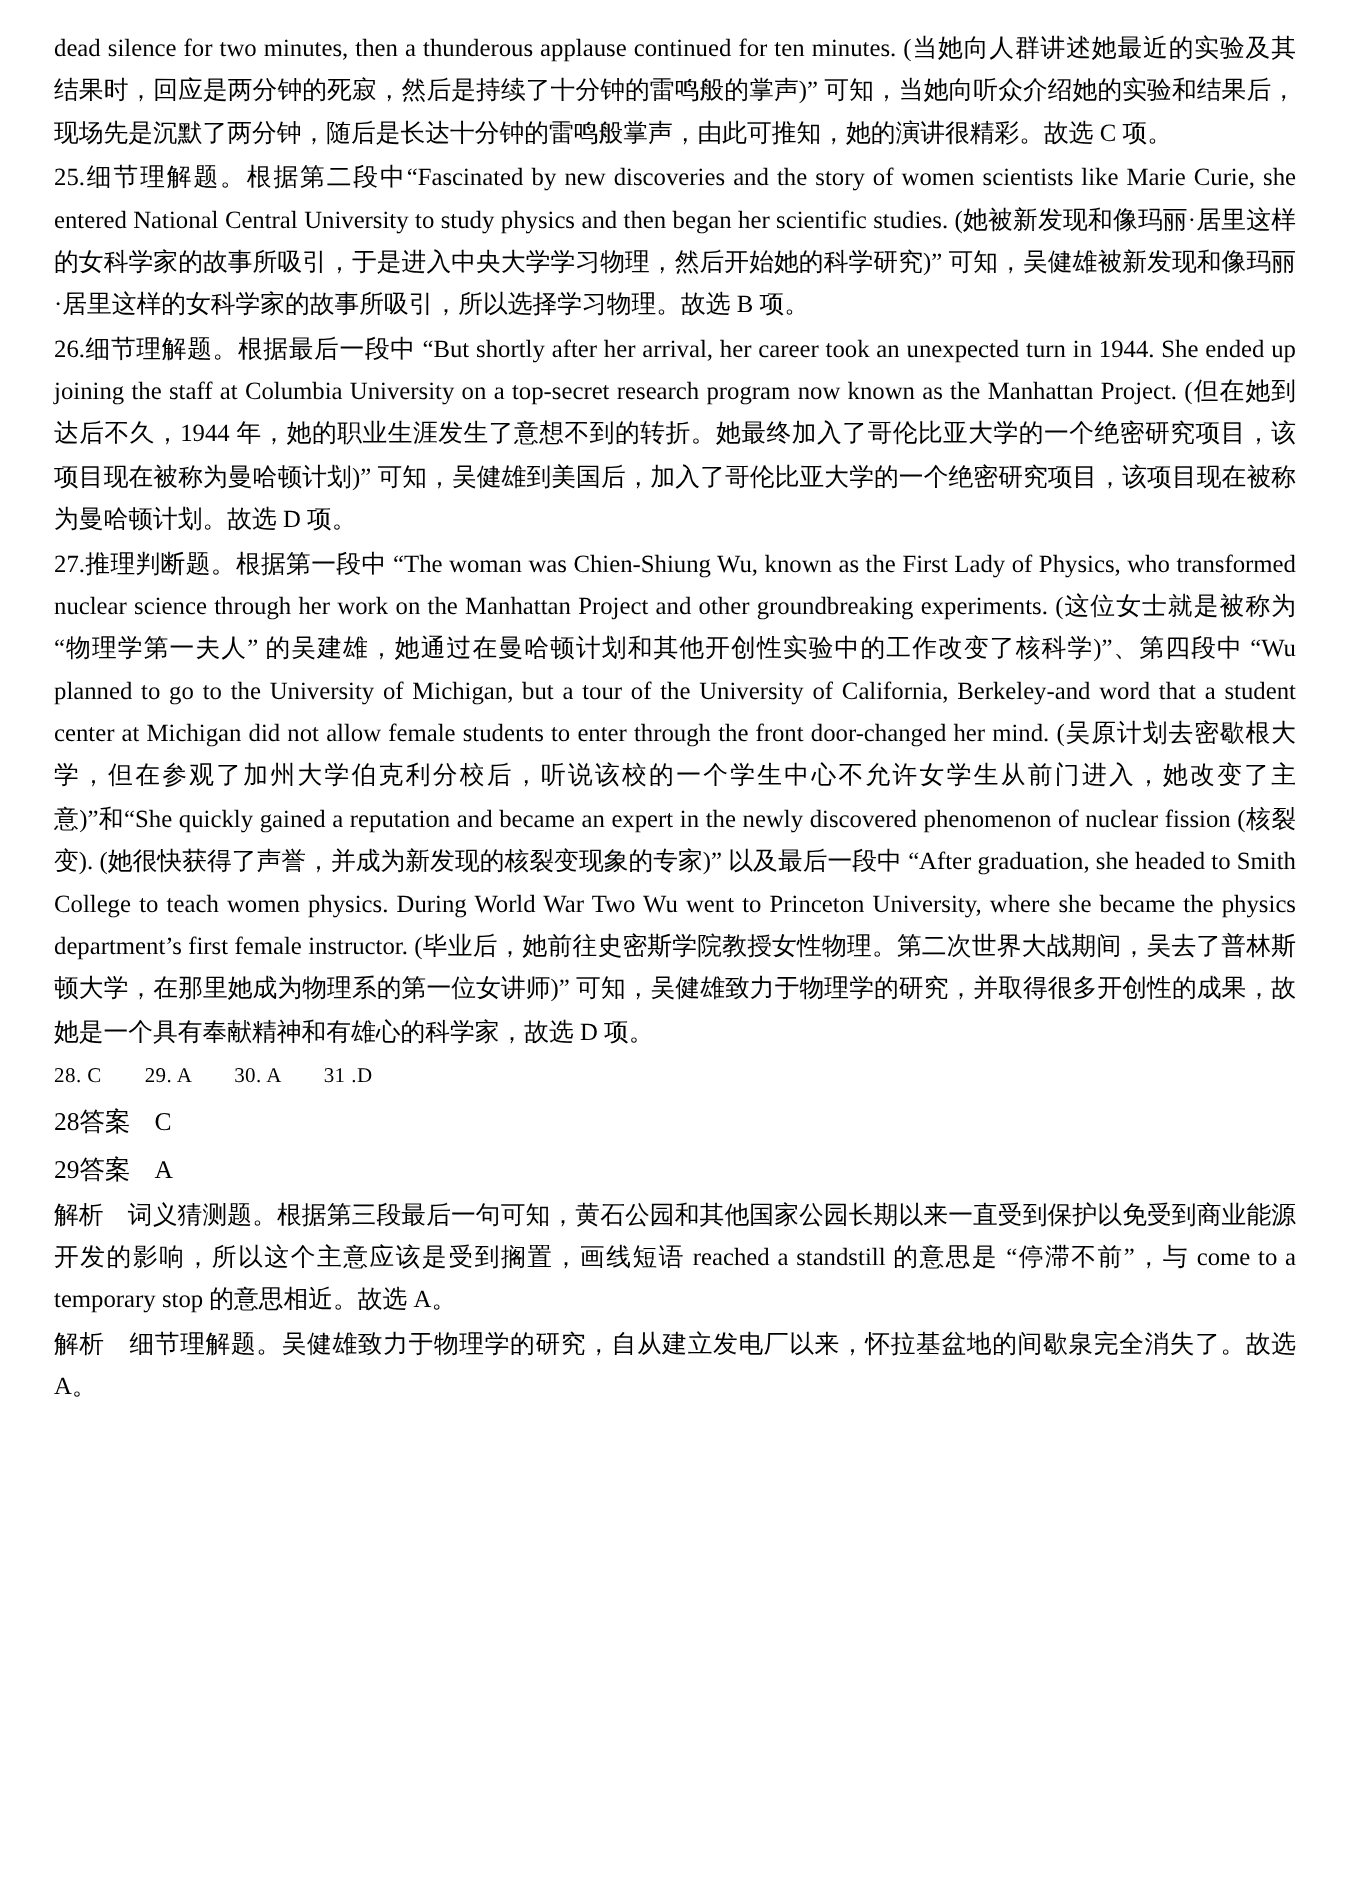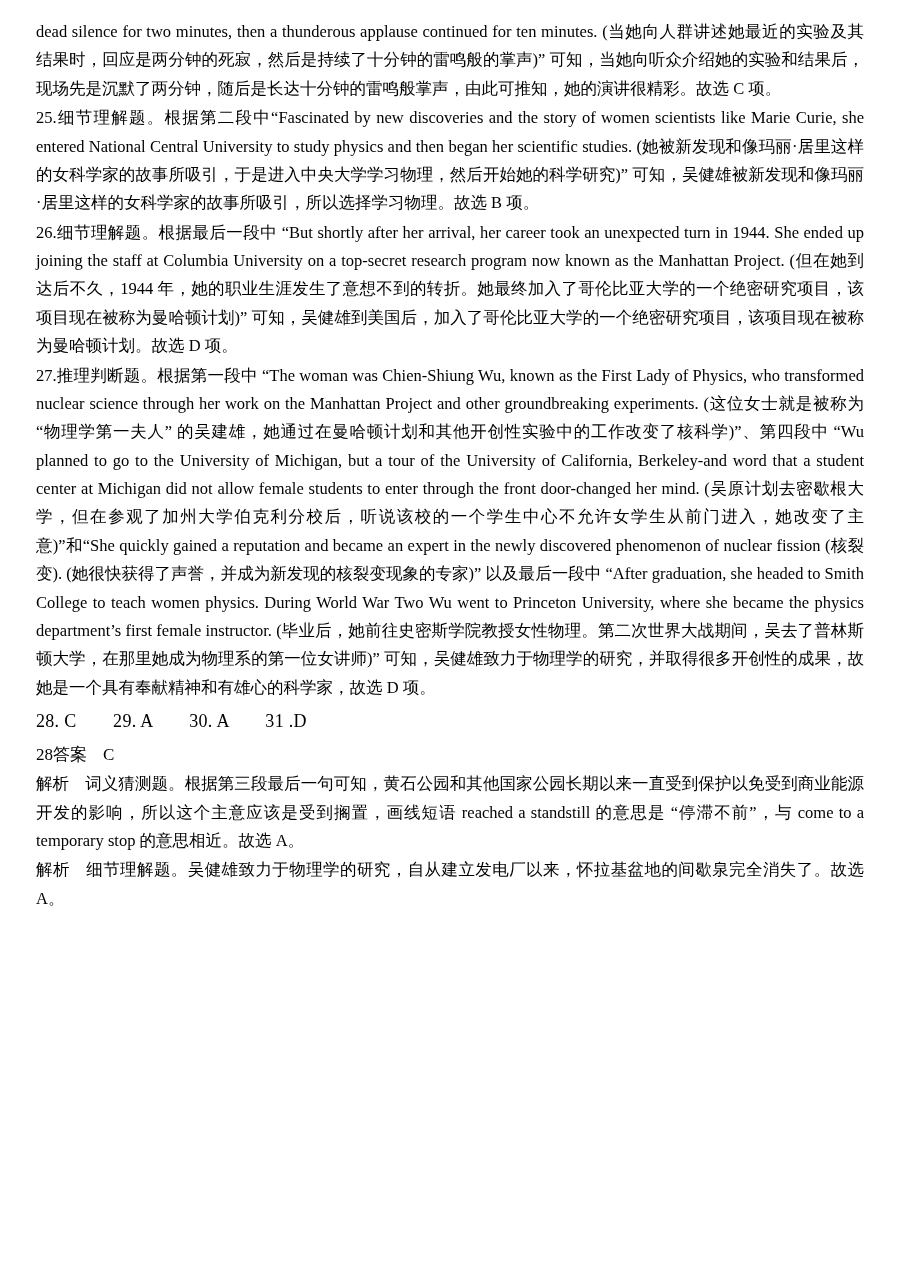--- a/index.html
+++ b/index.html
@@ -22,21 +22,21 @@
   }
   .para {
     font-size: 16.5px;
     line-height: 1.72;
     text-align: justify;
     text-justify: inter-ideograph;
     margin: 0 0 1px 0;
     white-space: normal;
   }
   .ans-line {
-    font-size: 18px;
+    font-size: 14px;
     line-height: 1.72;
     margin: 4px 0 2px 0;
     letter-spacing: 0.3px;
   }
   .ans-head {
     font-size: 17px;
     line-height: 1.72;
     margin: 3px 0 1px 0;
   }
   .sp { display: inline-block; width: 16px; }
@@ -53,20 +53,23 @@
   <p class="para">26.细节理解题。根据最后一段中 “But shortly after her arrival, her career took an unexpected turn in 1944. She ended up joining the staff at Columbia University on a top-secret research program now known as the Manhattan Project. (但在她到达后不久，1944 年，她的职业生涯发生了意想不到的转折。她最终加入了哥伦比亚大学的一个绝密研究项目，该项目现在被称为曼哈顿计划)” 可知，吴健雄到美国后，加入了哥伦比亚大学的一个绝密研究项目，该项目现在被称为曼哈顿计划。故选 D 项。</p>
 
   <p class="para">27.推理判断题。根据第一段中 “The woman was Chien-Shiung Wu, known as the First Lady of Physics, who transformed nuclear science through her work on the Manhattan Project and other groundbreaking experiments. (这位女士就是被称为 “物理学第一夫人” 的吴建雄，她通过在曼哈顿计划和其他开创性实验中的工作改变了核科学)”、第四段中 “Wu planned to go to the University of Michigan, but a tour of the University of California, Berkeley-and word that a student center at Michigan did not allow female students to enter through the front door-changed her mind. (吴原计划去密歇根大学，但在参观了加州大学伯克利分校后，听说该校的一个学生中心不允许女学生从前门进入，她改变了主意)”和“She quickly gained a reputation and became an expert in the newly discovered phenomenon of nuclear fission (核裂变). (她很快获得了声誉，并成为新发现的核裂变现象的专家)” 以及最后一段中 “After graduation, she headed to Smith College to teach women physics. During World War Two Wu went to Princeton University, where she became the physics department’s first female instructor. (毕业后，她前往史密斯学院教授女性物理。第二次世界大战期间，吴去了普林斯顿大学，在那里她成为物理系的第一位女讲师)” 可知，吴健雄致力于物理学的研究，并取得很多开创性的成果，故她是一个具有奉献精神和有雄心的科学家，故选 D 项。</p>
 
   <p class="ans-line">28. C　　29. A　　30. A　　31 .D</p>
 
   <p class="ans-head">
     <span>28答案</span><span class="sp"></span><span>C</span>
   </p>
 
+  <p class="ans-head">
+    <span>29答案</span><span class="sp"></span><span>A</span>
+  </p>
   <p class="para">
     <span>解析</span><span class="sp"></span><span>词义猜测题。根据第三段最后一句可知，黄石公园和其他国家公园长期以来一直受到保护以免受到商业能源开发的影响，所以这个主意应该是受到搁置，画线短语 reached a standstill 的意思是 “停滞不前”，与 come to a temporary stop 的意思相近。故选 A。</span>
   </p>
 
   <p class="para">
     <span>解析</span><span class="sp"></span><span>细节理解题。吴健雄致力于物理学的研究，自从建立发电厂以来，怀拉基盆地的间歇泉完全消失了。故选 A。</span>
   </p>
 
 </div>
 

